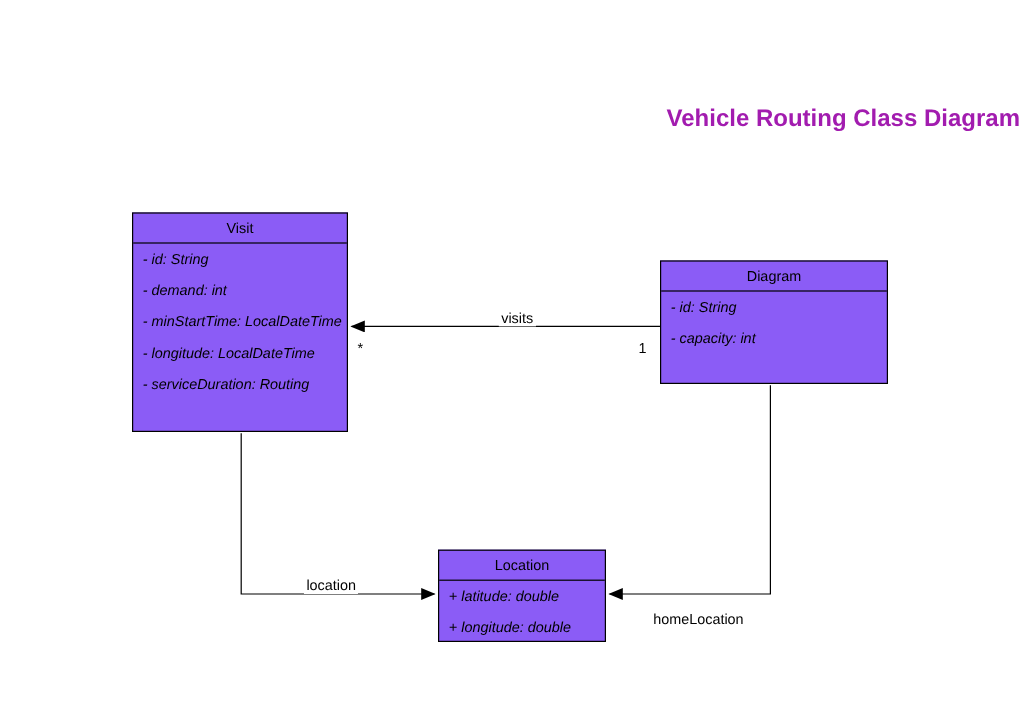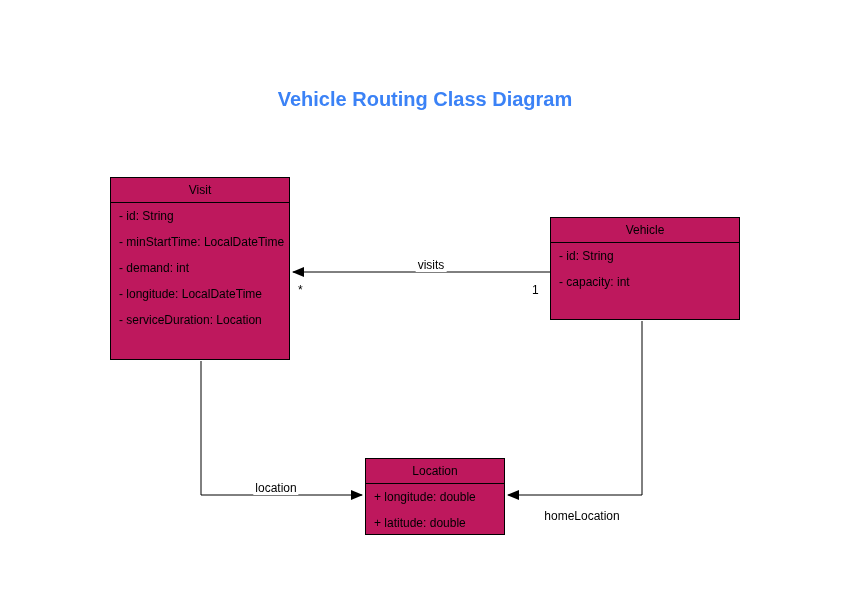--- a/index.html
+++ b/index.html
@@ -11,45 +11,46 @@
     background: #ffffff;
     font-family: "Liberation Sans", sans-serif;
     color: #000000;
     overflow: hidden;
   }
   .title {
     position: absolute;
     left: 0;
     top: 88px;
     width: 100%;
-    text-align: center;
+    text-align: right;
     font-size: 20px;
     font-weight: bold;
-    color: #3b82f6;
+    color: #a21caf;
   }
   .class-box {
     position: absolute;
     border: 1px solid #000000;
-    background: #be185d;
+    background: #8b5cf6;
     font-size: 12px;
   }
   .class-header {
     height: 25px;
     line-height: 25px;
     text-align: center;
     border-bottom: 1px solid #000000;
     white-space: nowrap;
     overflow: hidden;
   }
   .attr {
     height: 26px;
     line-height: 26px;
     padding: 0 8px;
     white-space: nowrap;
     overflow: hidden;
+    font-style: italic;
   }
   #box-visit    { left: 110px; top: 177px; width: 180px; height: 183px; }
   #box-vehicle  { left: 550px; top: 217px; width: 190px; height: 103px; }
   #box-location { left: 365px; top: 458px; width: 140px; height: 77px; }
   .edges-svg {
     position: absolute;
     left: 0; top: 0;
     width: 850px; height: 600px;
     pointer-events: none;
   }
@@ -77,40 +78,40 @@
 <body>
 
 <div class="canvas">
 
   <div class="title">Vehicle Routing Class Diagram</div>
 
   <div class="class-box" id="box-visit">
     <div class="class-header">Visit</div>
     <div class="attrs">
       <div class="attr">- id: String</div>
+      <div class="attr">- demand: int</div>
       <div class="attr">- minStartTime: LocalDateTime</div>
-      <div class="attr">- demand: int</div>
       <div class="attr">- longitude: LocalDateTime</div>
-      <div class="attr">- serviceDuration: Location</div>
+      <div class="attr">- serviceDuration: Routing</div>
     </div>
   </div>
 
   <div class="class-box" id="box-vehicle">
-    <div class="class-header">Vehicle</div>
+    <div class="class-header">Diagram</div>
     <div class="attrs">
       <div class="attr">- id: String</div>
       <div class="attr">- capacity: int</div>
     </div>
   </div>
 
   <div class="class-box" id="box-location">
     <div class="class-header">Location</div>
     <div class="attrs">
+      <div class="attr">+ latitude: double</div>
       <div class="attr">+ longitude: double</div>
-      <div class="attr">+ latitude: double</div>
     </div>
   </div>
 
   <svg class="edges-svg" width="850" height="600" viewBox="0 0 850 600">
     <defs>
       <marker id="arrow" viewBox="0 0 12 10" refX="11" refY="5" markerWidth="12" markerHeight="10" orient="auto">
         <path d="M0,0 L12,5 L0,10 z" fill="#000000"></path>
       </marker>
     </defs>
     <path d="M550,272 L293,272" fill="none" stroke="#000000" stroke-width="1" marker-end="url(#arrow)"></path>

